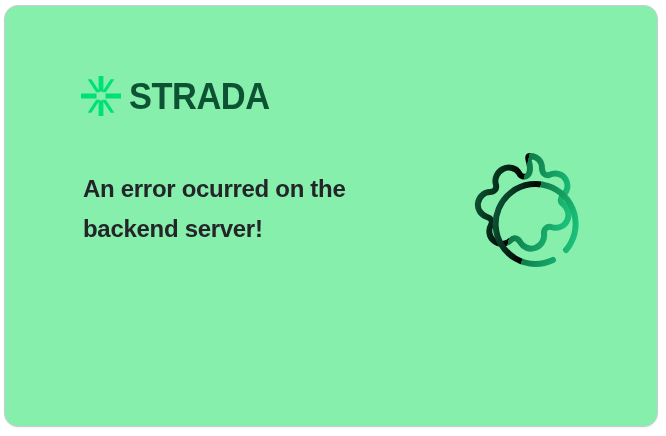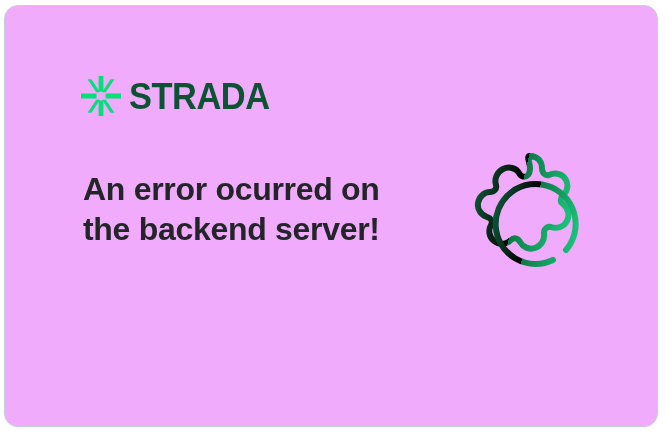--- a/index.html
+++ b/index.html
@@ -24,21 +24,21 @@
   }
 
   
   .card {
     position: absolute;
     left: 4px;
     top: 5px;
     width: 654px;
     height: 422px;
     box-sizing: border-box;
-    background: #f0abfc;
+    background: #86efac;
     border: 1px solid #c9ccd4;
     border-radius: 14px;
     box-shadow: 0 1px 2px rgba(22, 26, 40, 0.06);
     overflow: hidden;
   }
 
   
   .brand {
     position: absolute;
     left: 76px;
@@ -67,21 +67,21 @@
   }
 
   
   .headline {
     position: absolute;
     left: 78px;
     top: 163px;
     width: 300px;
     margin: 0;
     font-family: "Liberation Sans", sans-serif;
-    font-size: 32px;
+    font-size: 24px;
     line-height: 40px;
     font-weight: bold;
     letter-spacing: -0.3px;
     color: #232529;
   }
 
   
   .gear {
     position: absolute;
     left: 445px;

